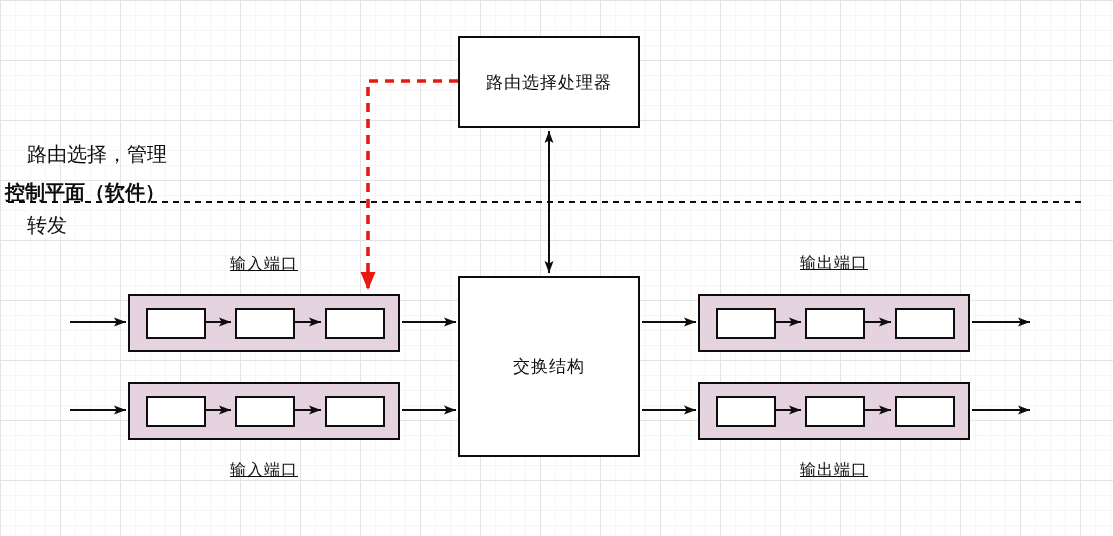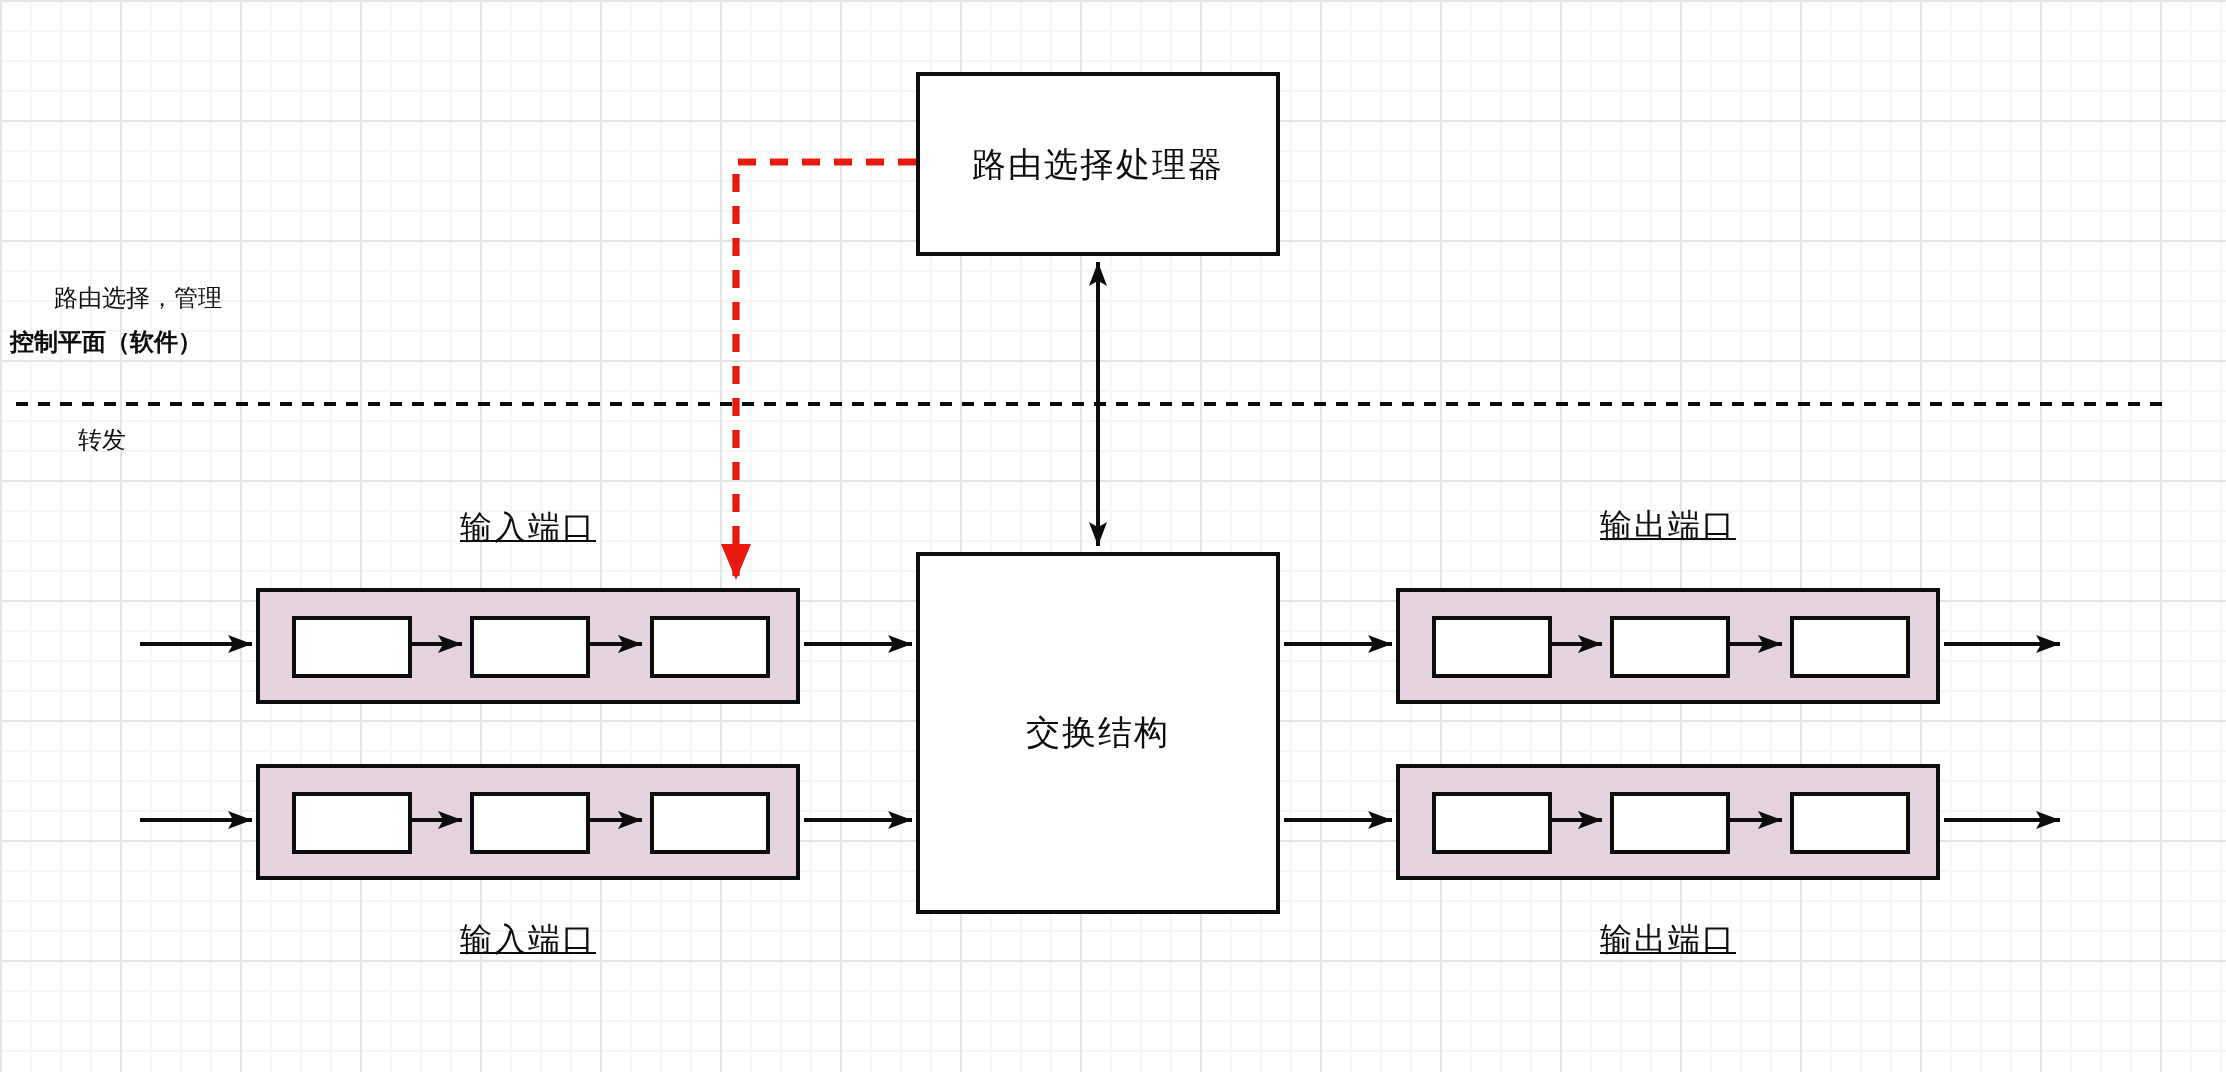--- a/index.html
+++ b/index.html
@@ -53,25 +53,25 @@
   .port-label{
     position:absolute;width:272px;text-align:center;font-size:16px;z-index:3;
     letter-spacing:1px;
     text-decoration:underline;
   }
   #lbl-in-top{left:128px;top:254px;}
   #lbl-out-top{left:698px;top:253px;}
   #lbl-in-bottom{left:128px;top:460px;}
   #lbl-out-bottom{left:698px;top:460px;}
 
-  .plane-line{position:absolute;font-size:12px;z-index:3;white-space:nowrap;}
+  .plane-line{position:absolute;font-size:20px;z-index:3;white-space:nowrap;}
   .plane-line.bold{font-weight:bold;}
   #plane-l1{left:27px;top:141px;}
-  #plane-l2{left:5px;top:163px;}
-  #plane-l3{left:27px;top:212px;margin-left:12px;}
+  #plane-l2{left:5px;top:179px;}
+  #plane-l3{left:27px;top:212px;}
   #plane-l4{left:5px;top:234px;}
 </style>
 </head>
 <body>
 
 <div class="canvas">
 
   <svg class="connectors">
     <defs>
       <marker id="mArrow" markerUnits="userSpaceOnUse" markerWidth="14" markerHeight="11" viewBox="0 0 14 11" refX="13" refY="5.5" orient="auto-start-reverse">

